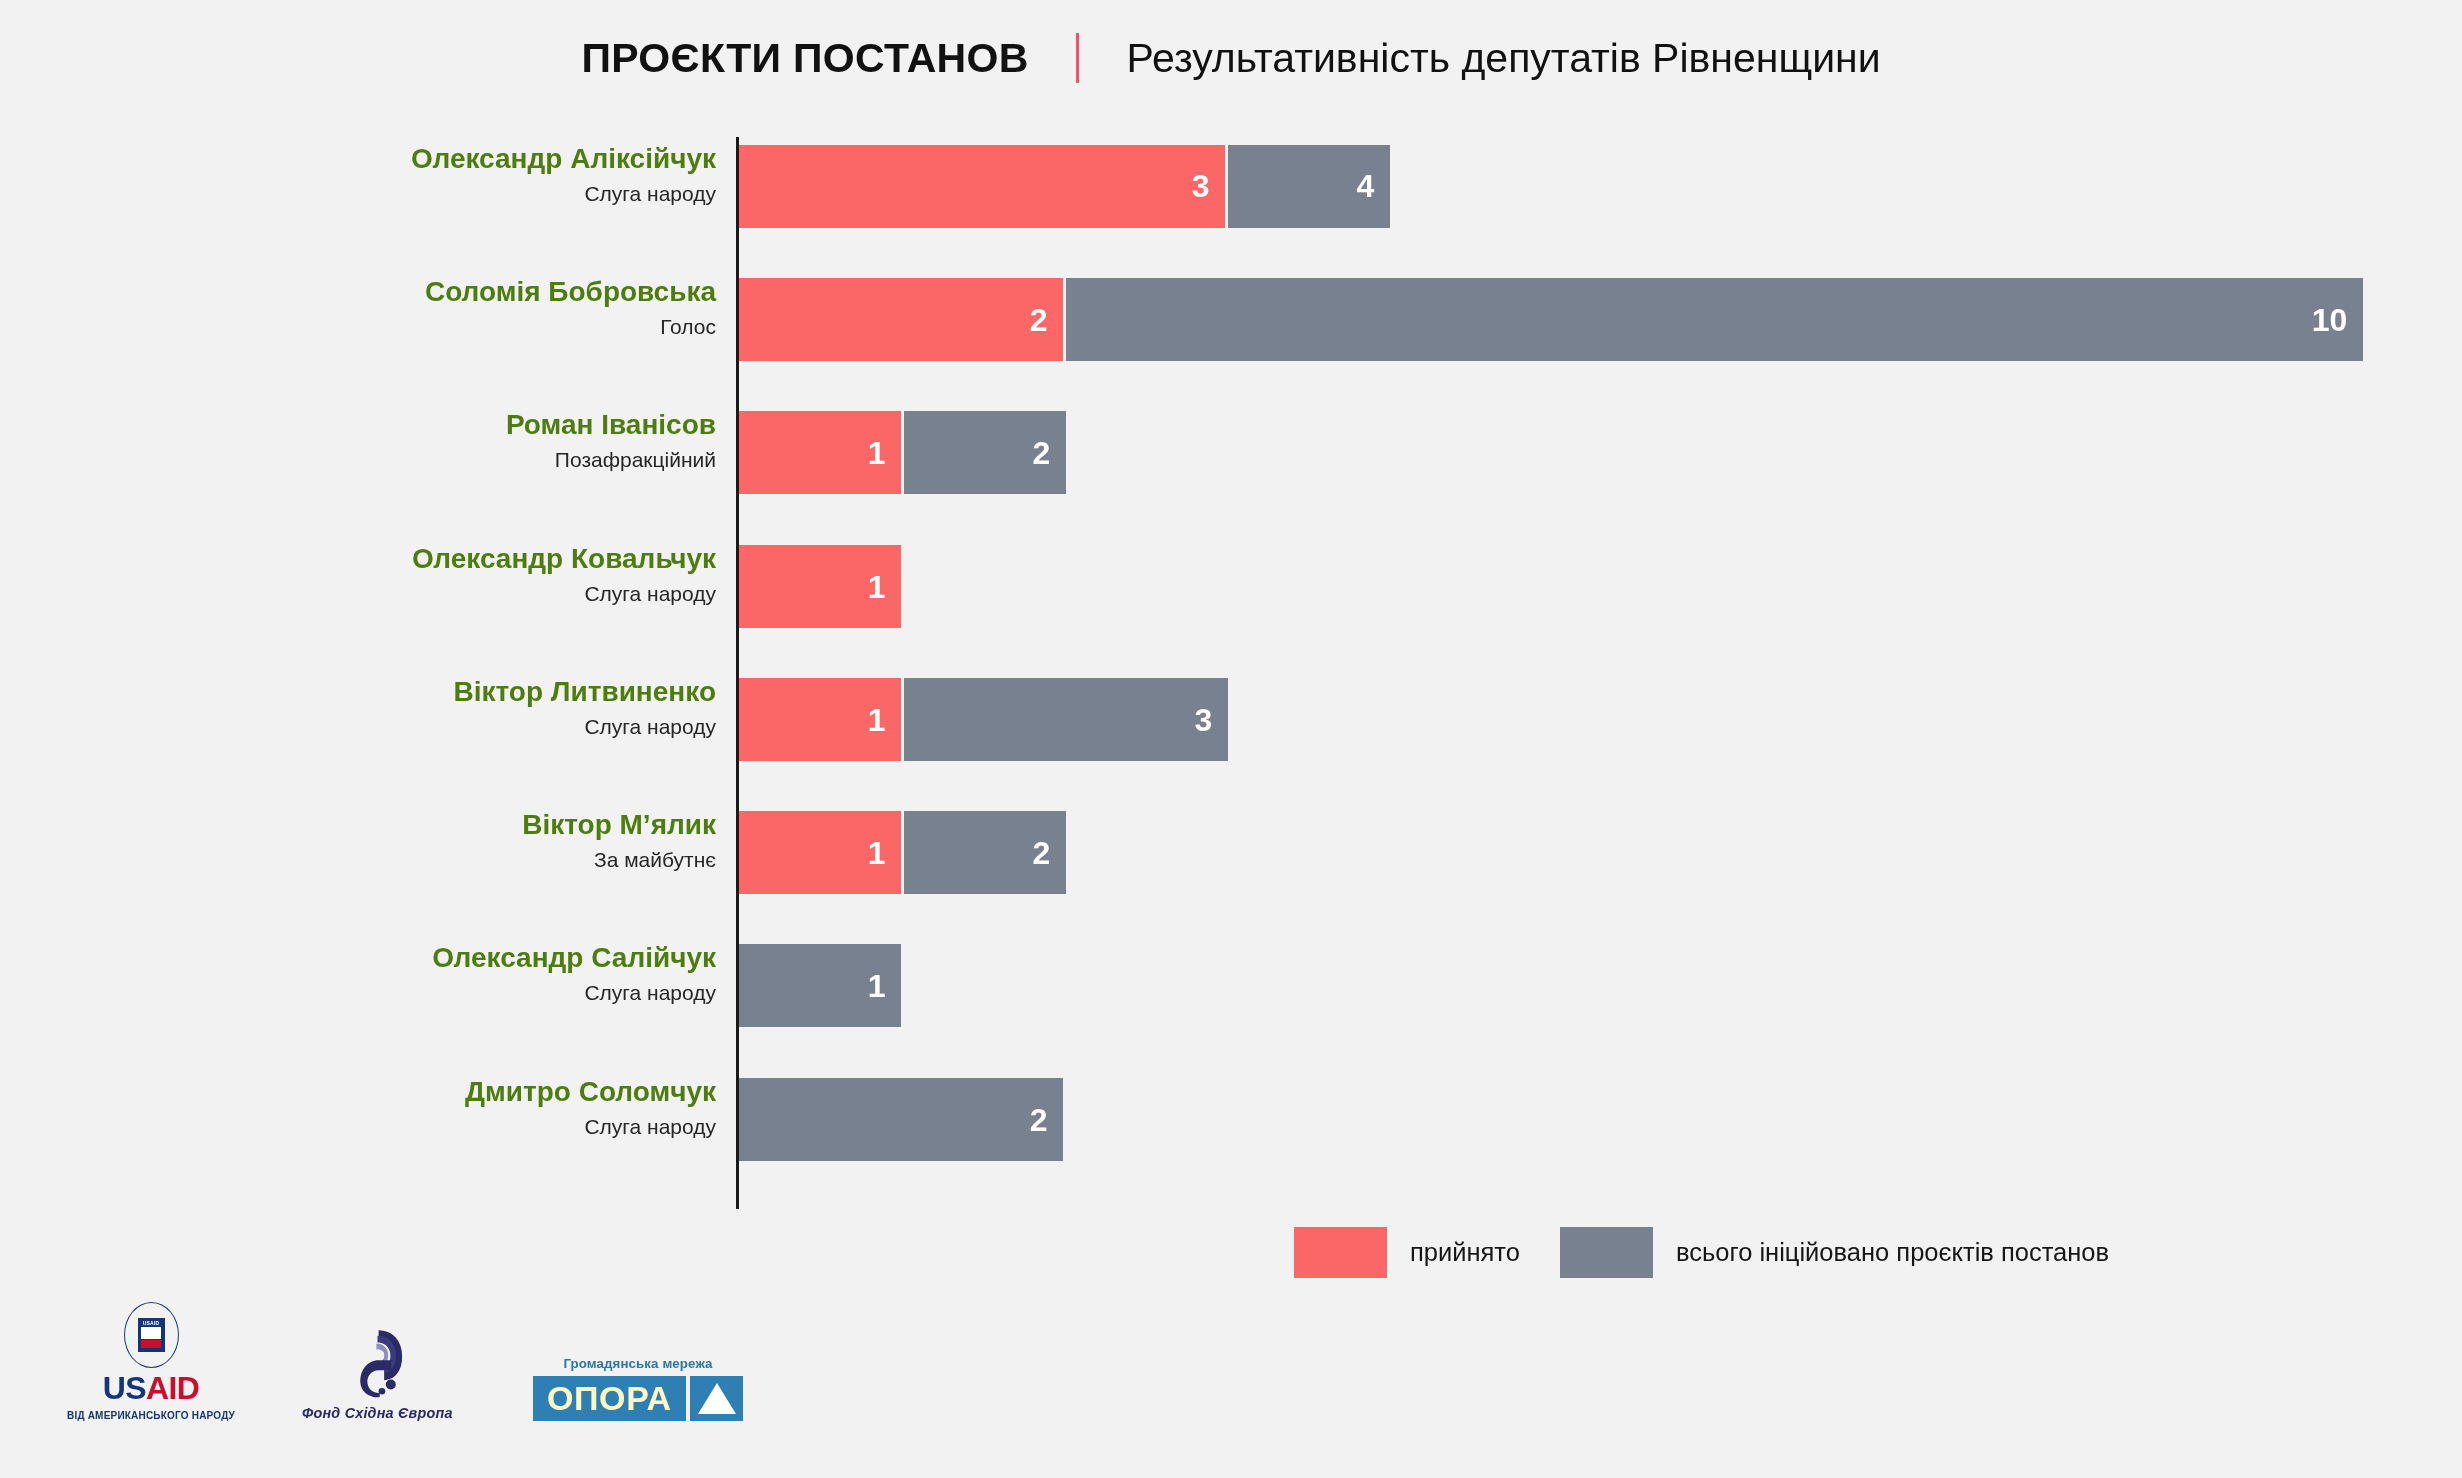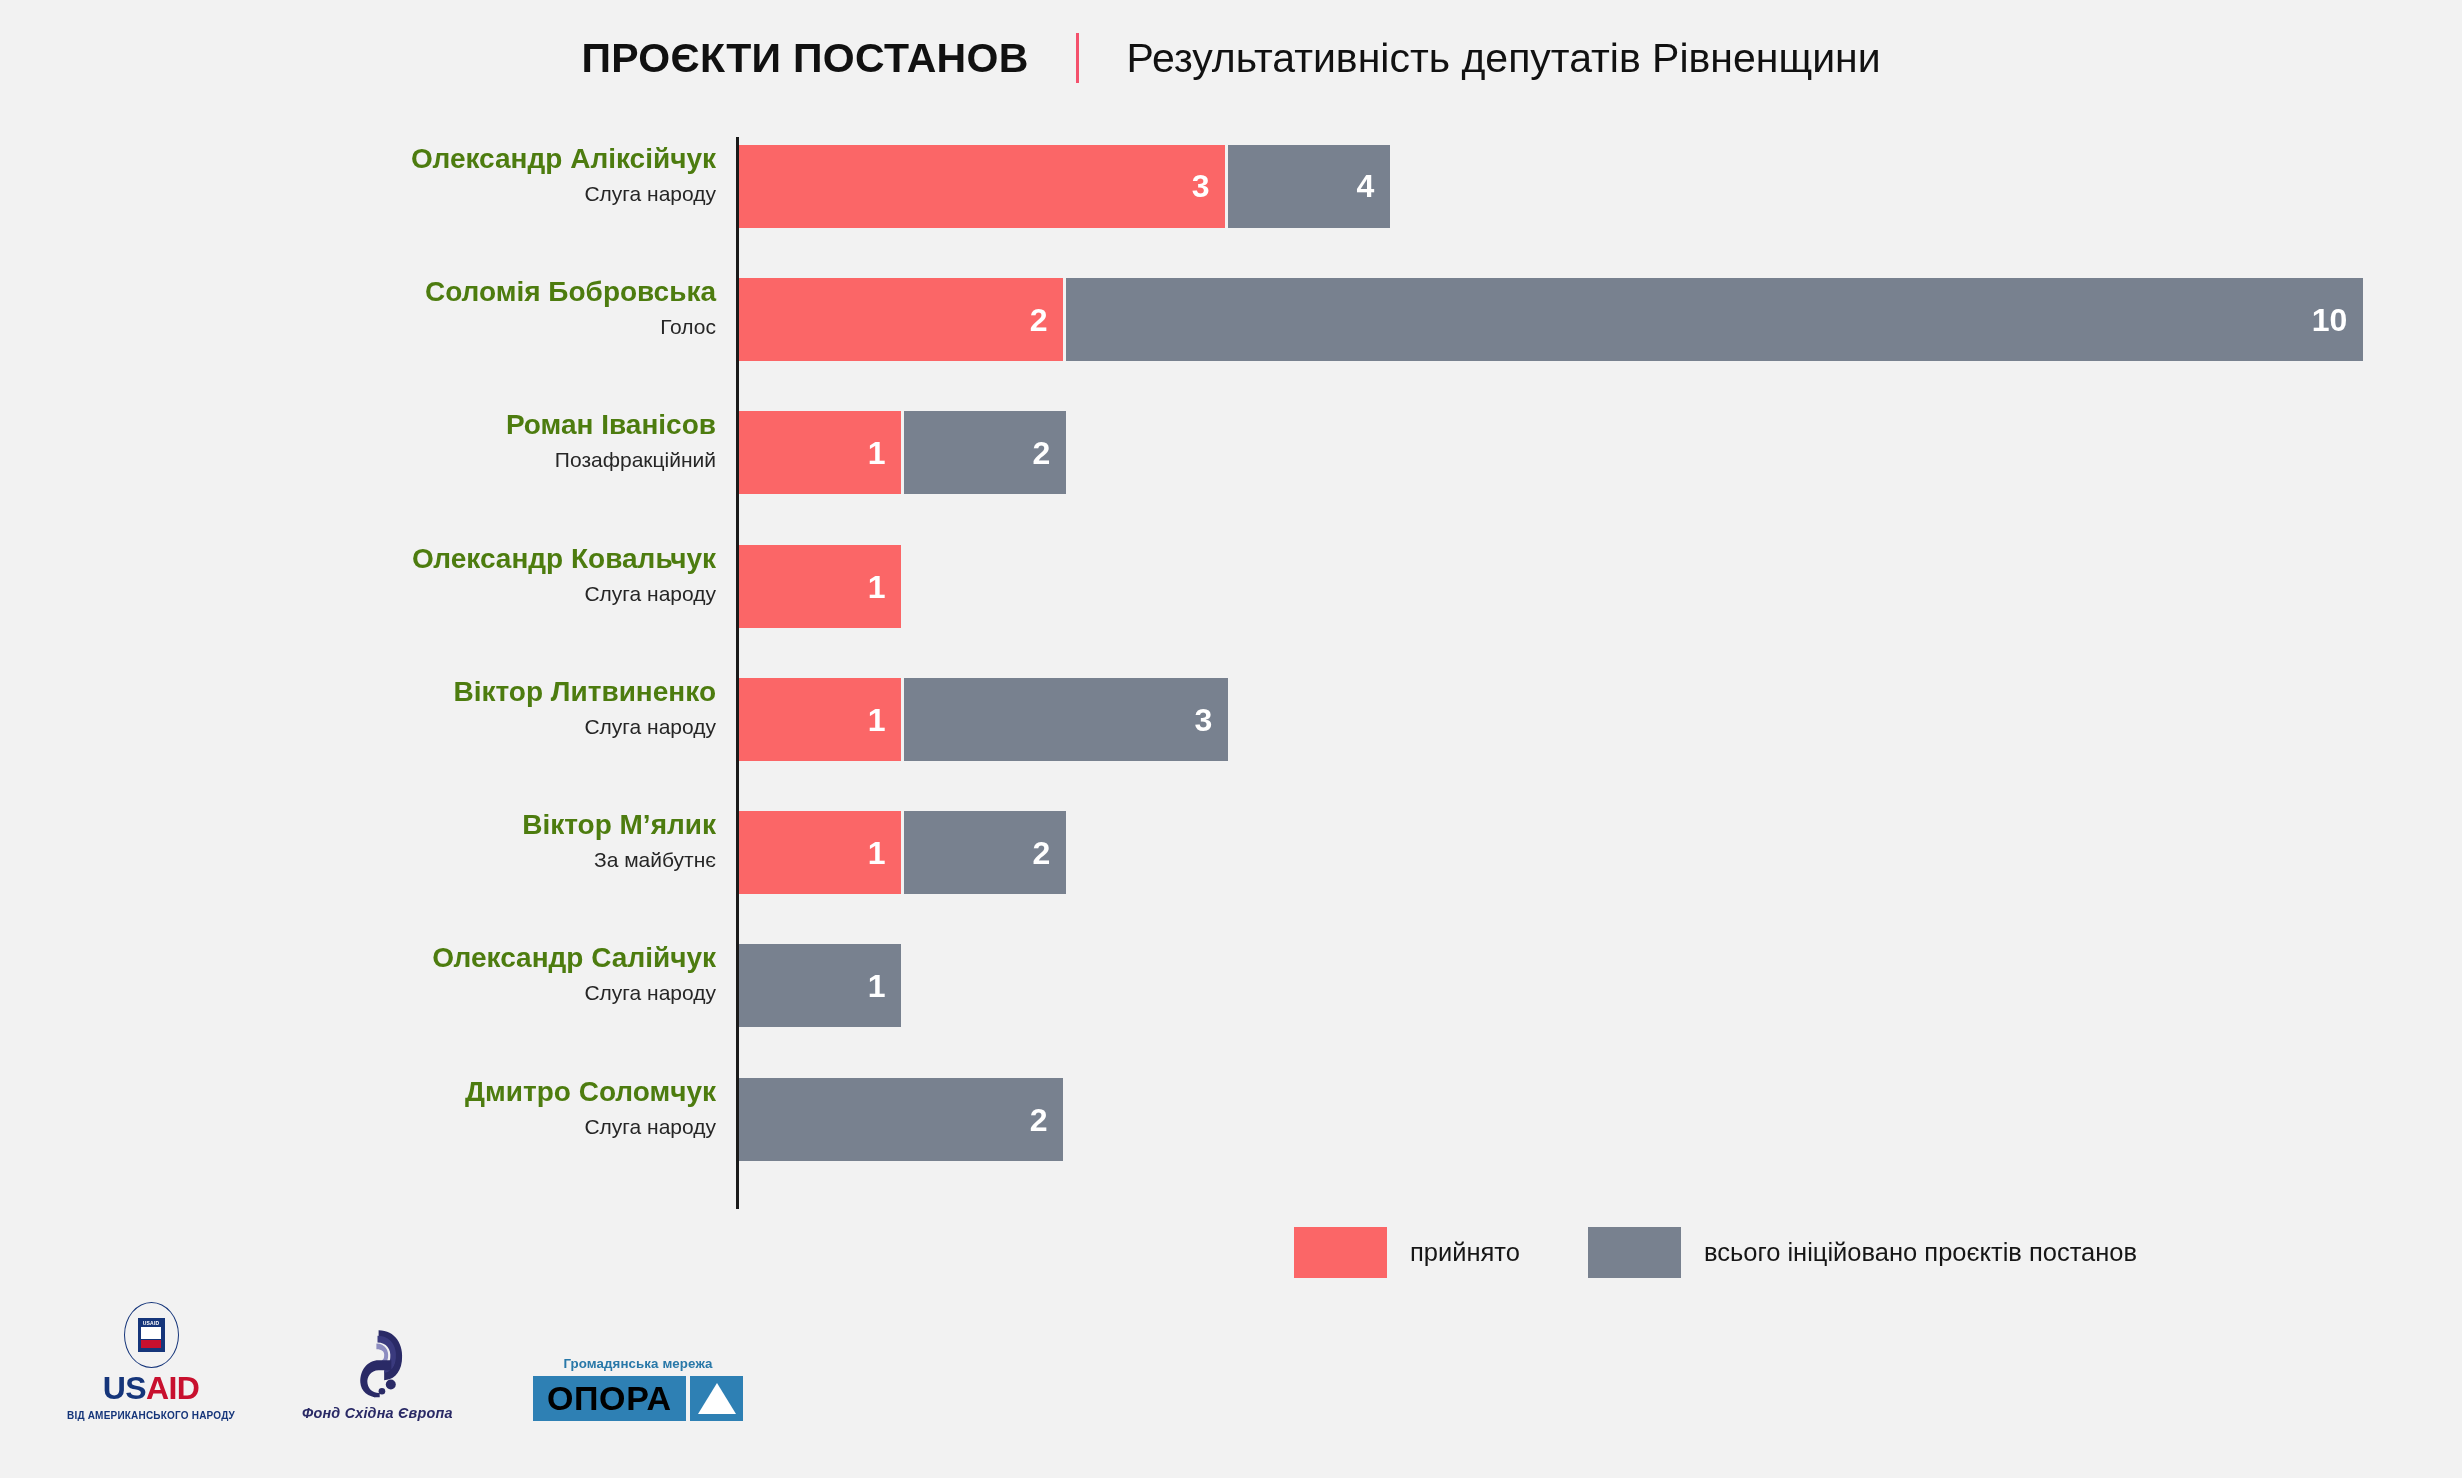--- a/index.html
+++ b/index.html
@@ -64,21 +64,21 @@
   .seg-rest{background:#78818f;}
   .seg-value{
     color:#ffffff;font-size:32px;font-weight:700;line-height:1;
   }
   
   .legend{
     position:absolute;left:1283px;top:1227px;
     display:flex;align-items:center;
   }
   .legend-item{display:flex;align-items:center;padding-left:11px;}
-  .legend-item + .legend-item{margin-left:57px;}
+  .legend-item + .legend-item{margin-left:29px;}
   .legend-swatch{
     width:93px;height:51px;flex:0 0 auto;
   }
   .sw-accepted{background:#fb6667;}
   .sw-rest{background:#78818f;}
   .legend-text{
     font-size:25.5px;color:#161616;margin-left:23px;white-space:nowrap;
   }
   
   .logos{
@@ -114,21 +114,21 @@
   .usaid-tag{font-size:10px;font-weight:700;color:#15357a;margin-top:5.6px;letter-spacing:0.2px;}
   .fse-mark{width:67px;height:72px;position:relative;margin-bottom:5.6px;}
   .fse-name{font-size:14.4px;font-weight:700;color:#2a2a66;letter-spacing:0.2px;}
   .opora-top{font-size:13.3px;font-weight:700;color:#2878a8;margin-bottom:4.4px;letter-spacing:0.1px;}
   .opora-row{display:flex;align-items:stretch;}
   .opora-main{
     background:#2e80b4;padding:5.6px 14.4px;
     display:flex;align-items:center;justify-content:center;
   }
   .opora-word{
-    color:#000000;font-size:34px;font-weight:700;line-height:1;letter-spacing:0.6px;
+    color:#fef9c3;font-size:34px;font-weight:700;line-height:1;letter-spacing:0.6px;
   }
   .opora-tri-box{
     background:#2e80b4;margin-left:4.4px;width:53px;
     display:flex;align-items:center;justify-content:center;
   }
   .opora-tri{
     width:0;height:0;border-left:19px solid transparent;
     border-right:19px solid transparent;border-bottom:31px solid #fff;
   }
 </style>

